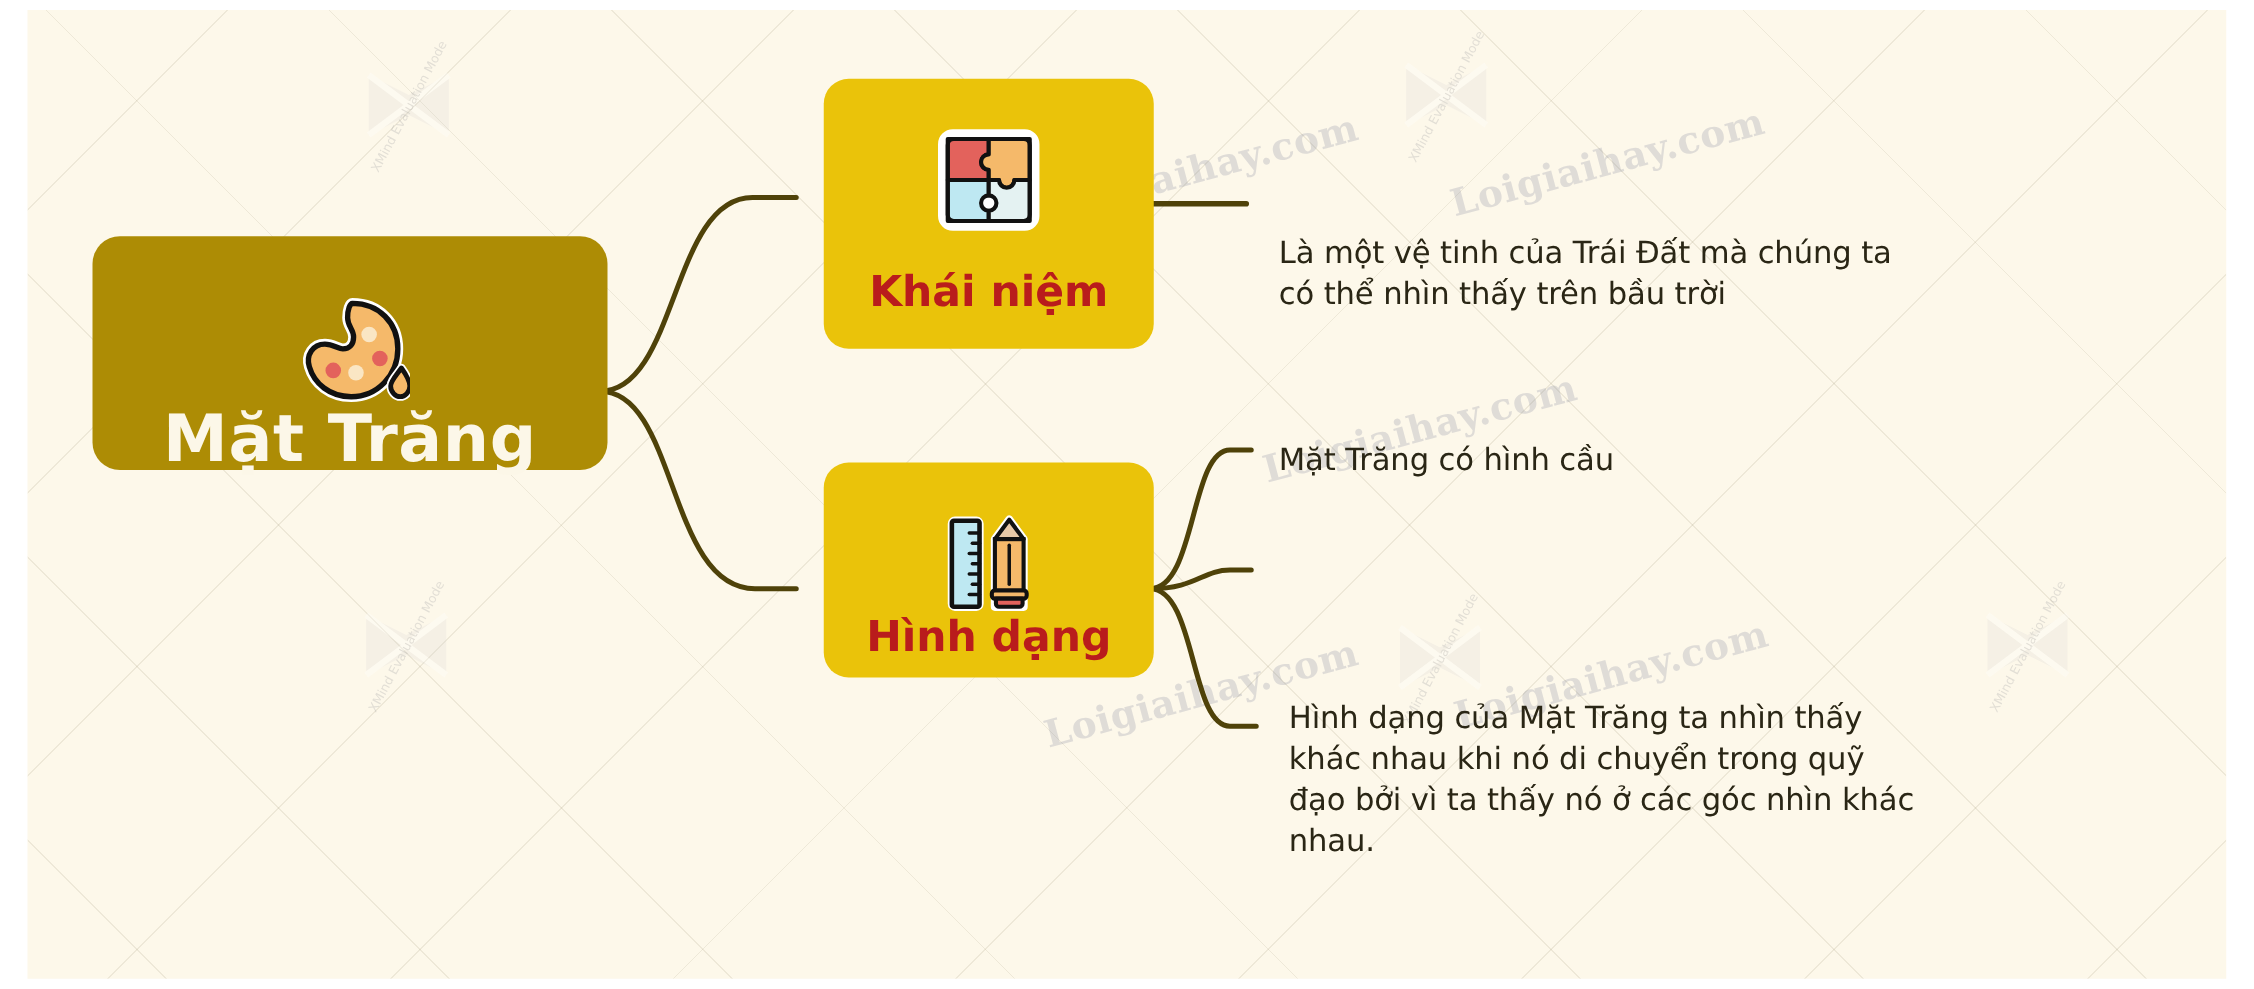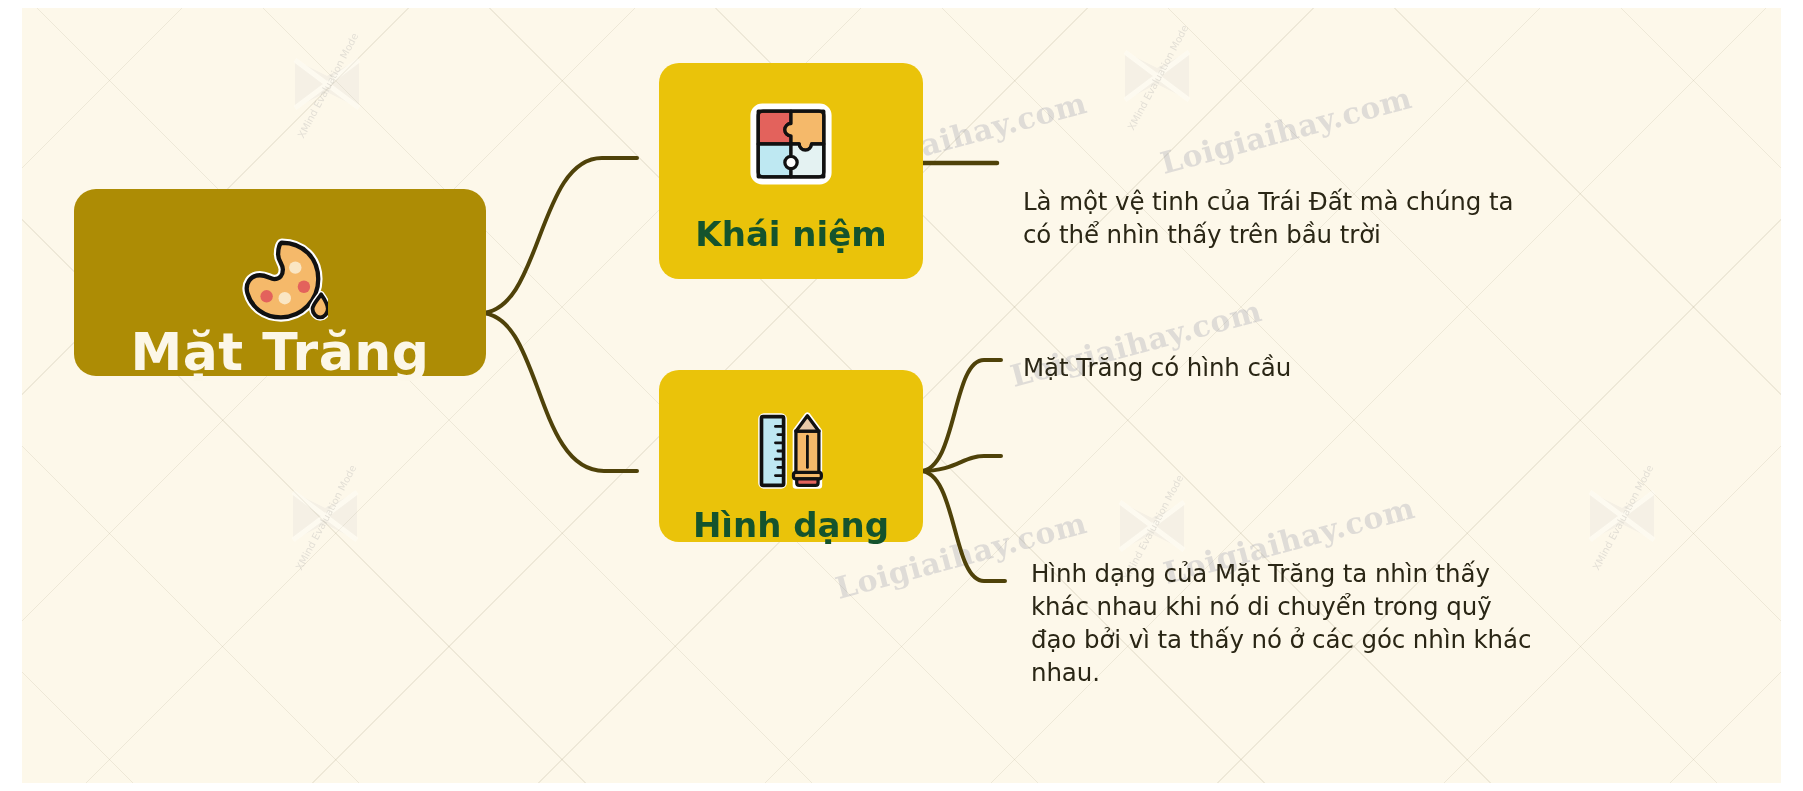--- a/index.html
+++ b/index.html
@@ -102,26 +102,25 @@
     white-space:nowrap;
   }
   .branch-node {
     background:#EAC30A;
     border-radius:20px;
     padding:40px 26px 26px;
   }
   #branch-khai-niem { left:637px; top:55px;  width:264px; height:216px; }
   #branch-hinh-dang { left:637px; top:362px; width:264px; height:172px;text-align:right; }
   .branch-node .node-title {
-    color:#14532d;
+    color:#b91c1c;
     font-size:34px;
     font-weight:700;
     white-space:nowrap;
     line-height:1.1;
-    margin-top:15px;
   }
 
   .node-icon { width:82px; height:82px; display:block; }
   #root-node .node-icon { width:96px; height:88px; }
 
   
   .leaf {
     position:absolute;
     color:#2A2615;
     font-size:24.5px;

